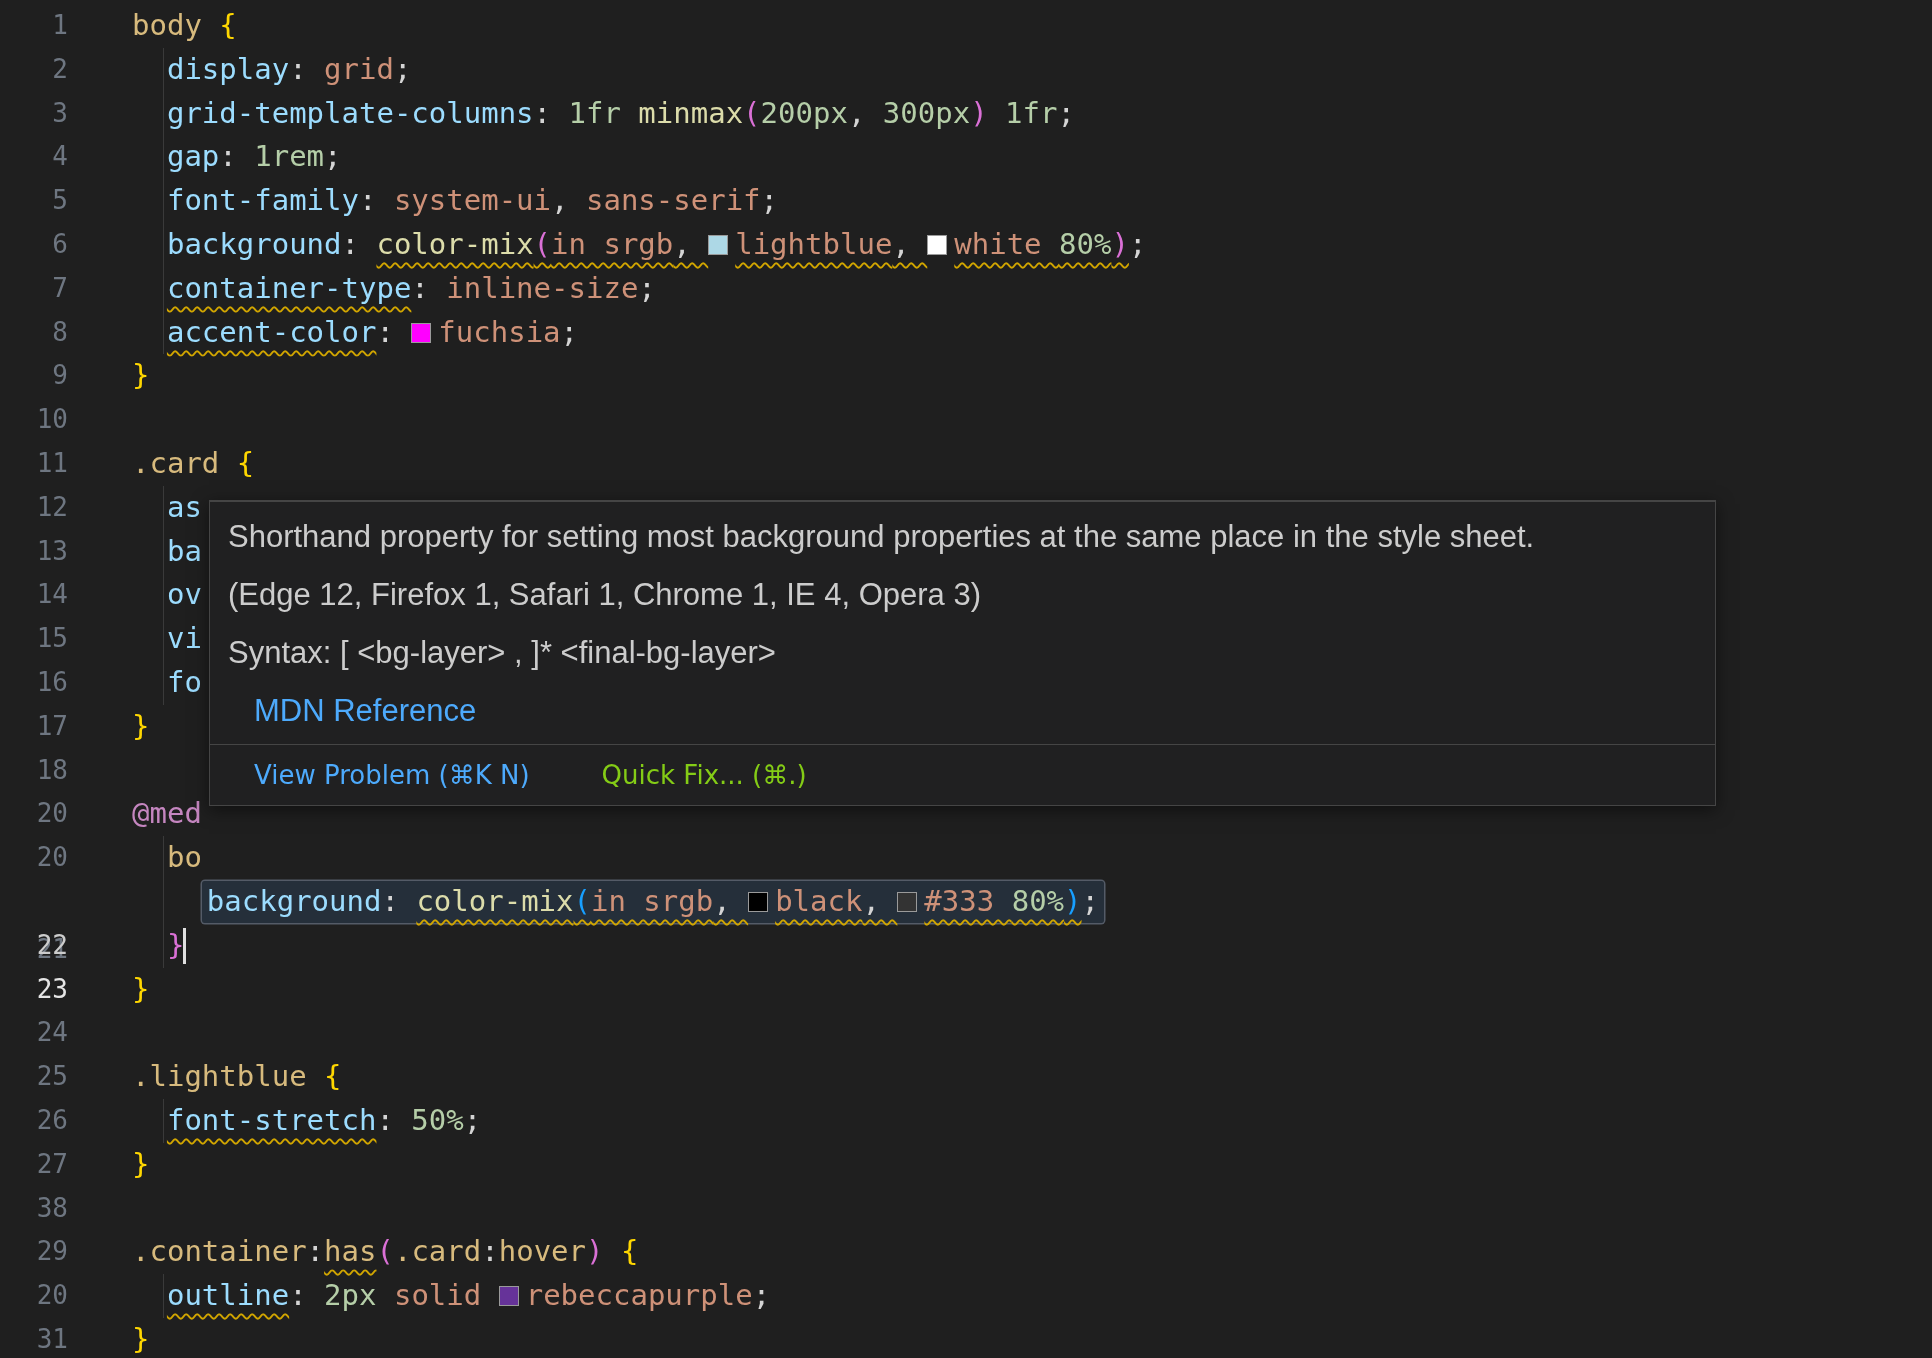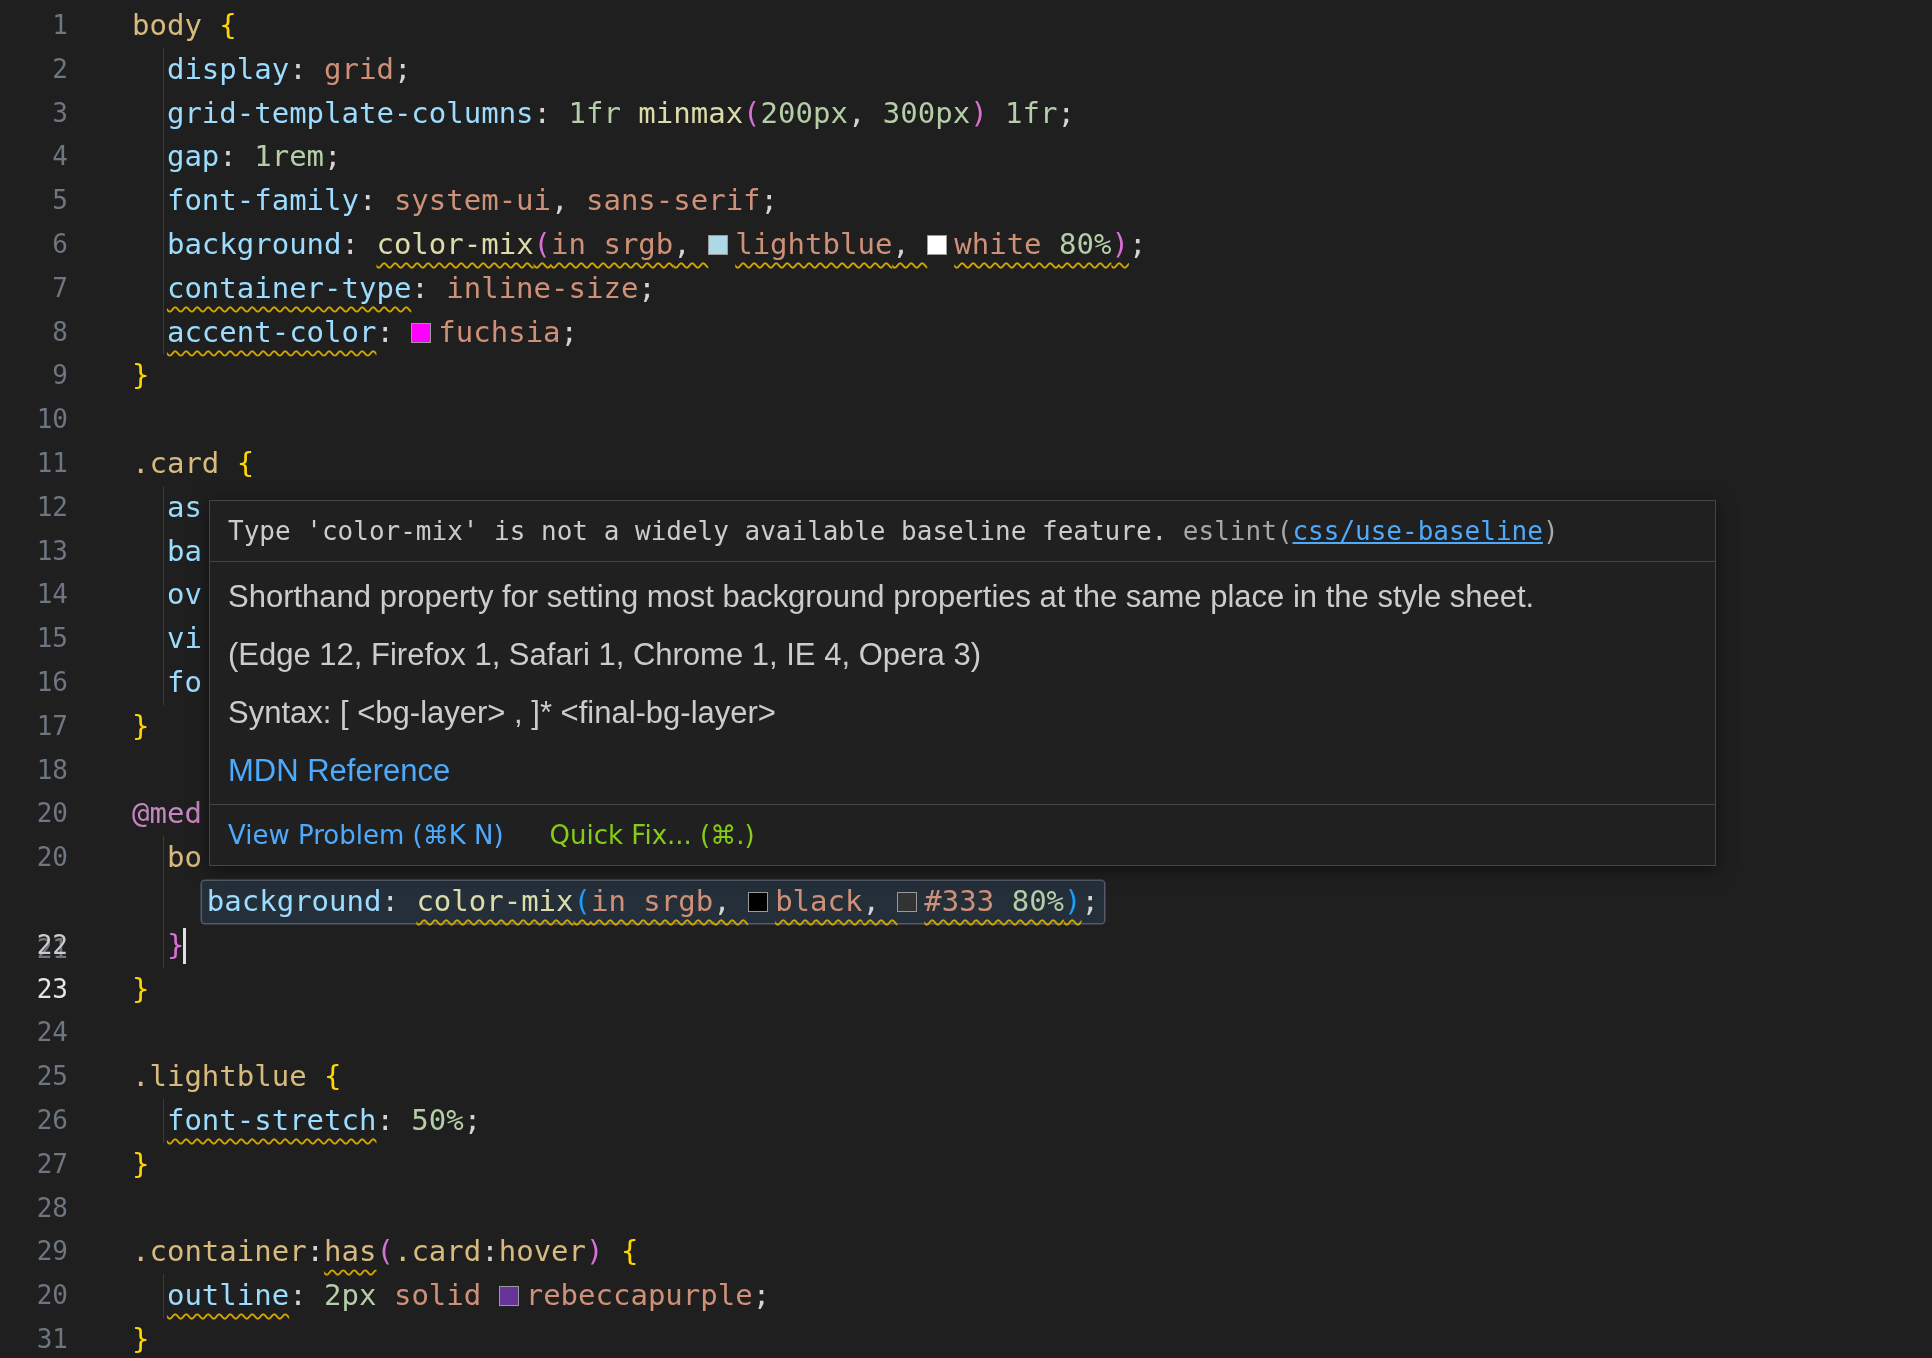--- a/index.html
+++ b/index.html
@@ -95,20 +95,21 @@
     padding: 18px 18px 4px 18px;
     font-size: 31px;
     line-height: 34px;
   }
   .hp-body p { margin: 0 0 24px 0; }
   .hp-body p.mdn { margin-bottom: 12px; }
   a.plain-link {
     color: #4daafc;
     text-decoration: none;
     cursor: pointer;
+    margin-left: 26px;
   }
   .hp-status {
     padding: 13px 18px;
     display: flex;
     gap: 46px;
     font-size: 26px;
     line-height: 34px;
     font-family: "DejaVu Sans", "Liberation Sans", sans-serif;
   }
 </style>
@@ -219,41 +220,38 @@
       </div>
       <div class="code-line">
         <div class="line-number" style="color: rgb(110, 118, 129);">26</div>
         <div class="line-content"><span class="indent-guide" style="left: calc(2ch - 4px);"></span><span style="color: rgb(212, 212, 212);">  </span><span class="sq" style="color: rgb(156, 220, 254); text-decoration-color: rgb(209, 165, 0);">font-stretch</span><span style="color: rgb(212, 212, 212);">: </span><span style="color: rgb(181, 206, 168);">50%</span><span style="color: rgb(212, 212, 212);">;</span></div>
       </div>
       <div class="code-line">
         <div class="line-number" style="color: rgb(110, 118, 129);">27</div>
         <div class="line-content"><span style="color: rgb(255, 215, 0);">}</span></div>
       </div>
       <div class="code-line">
-        <div class="line-number" style="color: rgb(110, 118, 129);">28</div>
+        <div class="line-number" style="color: rgb(110, 118, 129);">38</div>
         <div class="line-content"></div>
       </div>
       <div class="code-line">
         <div class="line-number" style="color: rgb(110, 118, 129);">29</div>
         <div class="line-content"><span style="color: rgb(215, 186, 125);">.container</span><span style="color: rgb(212, 212, 212);">:</span><span class="sq" style="color: rgb(215, 186, 125); text-decoration-color: rgb(209, 165, 0);">has</span><span style="color: rgb(218, 112, 214);">(</span><span style="color: rgb(215, 186, 125);">.card</span><span style="color: rgb(212, 212, 212);">:</span><span style="color: rgb(215, 186, 125);">hover</span><span style="color: rgb(218, 112, 214);">)</span><span style="color: rgb(212, 212, 212);"> </span><span style="color: rgb(255, 215, 0);">{</span></div>
       </div>
       <div class="code-line">
         <div class="line-number" style="color: rgb(110, 118, 129);">20</div>
         <div class="line-content"><span class="indent-guide" style="left: calc(2ch - 4px);"></span><span style="color: rgb(212, 212, 212);">  </span><span class="sq" style="color: rgb(156, 220, 254); text-decoration-color: rgb(209, 165, 0);">outline</span><span style="color: rgb(212, 212, 212);">: </span><span style="color: rgb(181, 206, 168);">2px</span><span style="color: rgb(212, 212, 212);"> </span><span style="color: rgb(206, 145, 120);">solid </span><span class="swatch" style="background: rgb(102, 51, 153);"></span><span style="color: rgb(206, 145, 120);">rebeccapurple</span><span style="color: rgb(212, 212, 212);">;</span></div>
       </div>
       <div class="code-line">
         <div class="line-number" style="color: rgb(110, 118, 129);">31</div>
         <div class="line-content"><span style="color: rgb(255, 215, 0);">}</span></div>
       </div>
     </div>
 
   <div id="hover-popup" style="background: rgb(32, 32, 33); border-color: rgb(69, 69, 69);">
-    <div class="hp-row1">
-      <span>Type 'color-mix' is not a widely available baseline feature. </span><span class="hp-src">eslint(</span><a class="hp-link" style="color: rgb(77, 170, 252);">css/use-baseline</a><span class="hp-src">)</span>
-    </div>
     <div class="hp-div" style="border-top-color: rgb(69, 69, 69);"></div>
     <div class="hp-body">
       <p>Shorthand property for setting most background properties at the same place in the style sheet.</p>
       <p>(Edge 12, Firefox 1, Safari 1, Chrome 1, IE 4, Opera 3)</p>
       <p>Syntax: [ &lt;bg-layer&gt; , ]* &lt;final-bg-layer&gt;</p>
       <p class="mdn"><a class="plain-link" style="color: rgb(77, 170, 252);">MDN Reference</a></p>
     </div>
     <div class="hp-div" style="border-top-color: rgb(69, 69, 69);"></div>
     <div class="hp-status">
       <a class="plain-link" style="color: rgb(77, 170, 252);">View Problem (⌘K N)</a>

